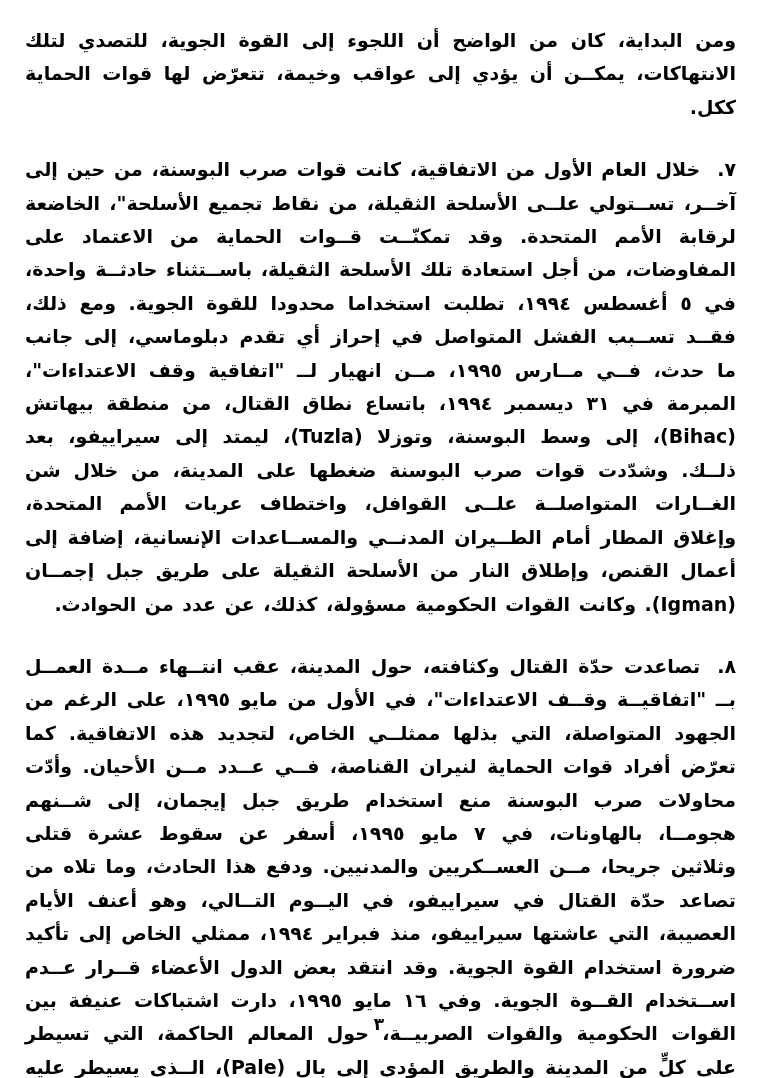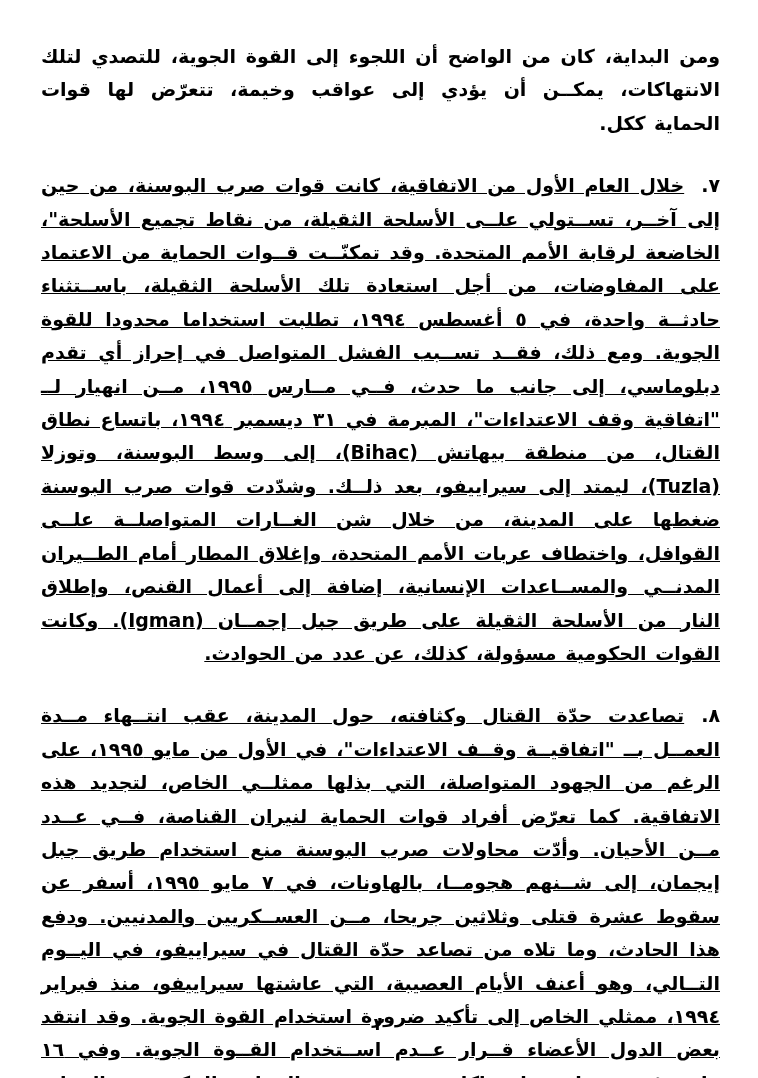--- a/index.html
+++ b/index.html
@@ -24,25 +24,24 @@
     direction: rtl;
     padding: 24px 22px 0 25px;
     text-align: justify;
     font-weight: bold;
     font-size: 19px;
     line-height: 33.4px;
     word-spacing: 2px;
     color: #000000;
   }
   p.para {
-    margin: 16px;
+    margin: 0;
   }
   p.para.numbered {
     margin-top: 29px;
-    text-decoration: underline;
   }
   .para-num {
     display: inline-block;
     margin-left: 17px; 
     font-weight: bold;
   }
   .page-footer {
     position: absolute;
     top: 1014px;
     left: 0;

